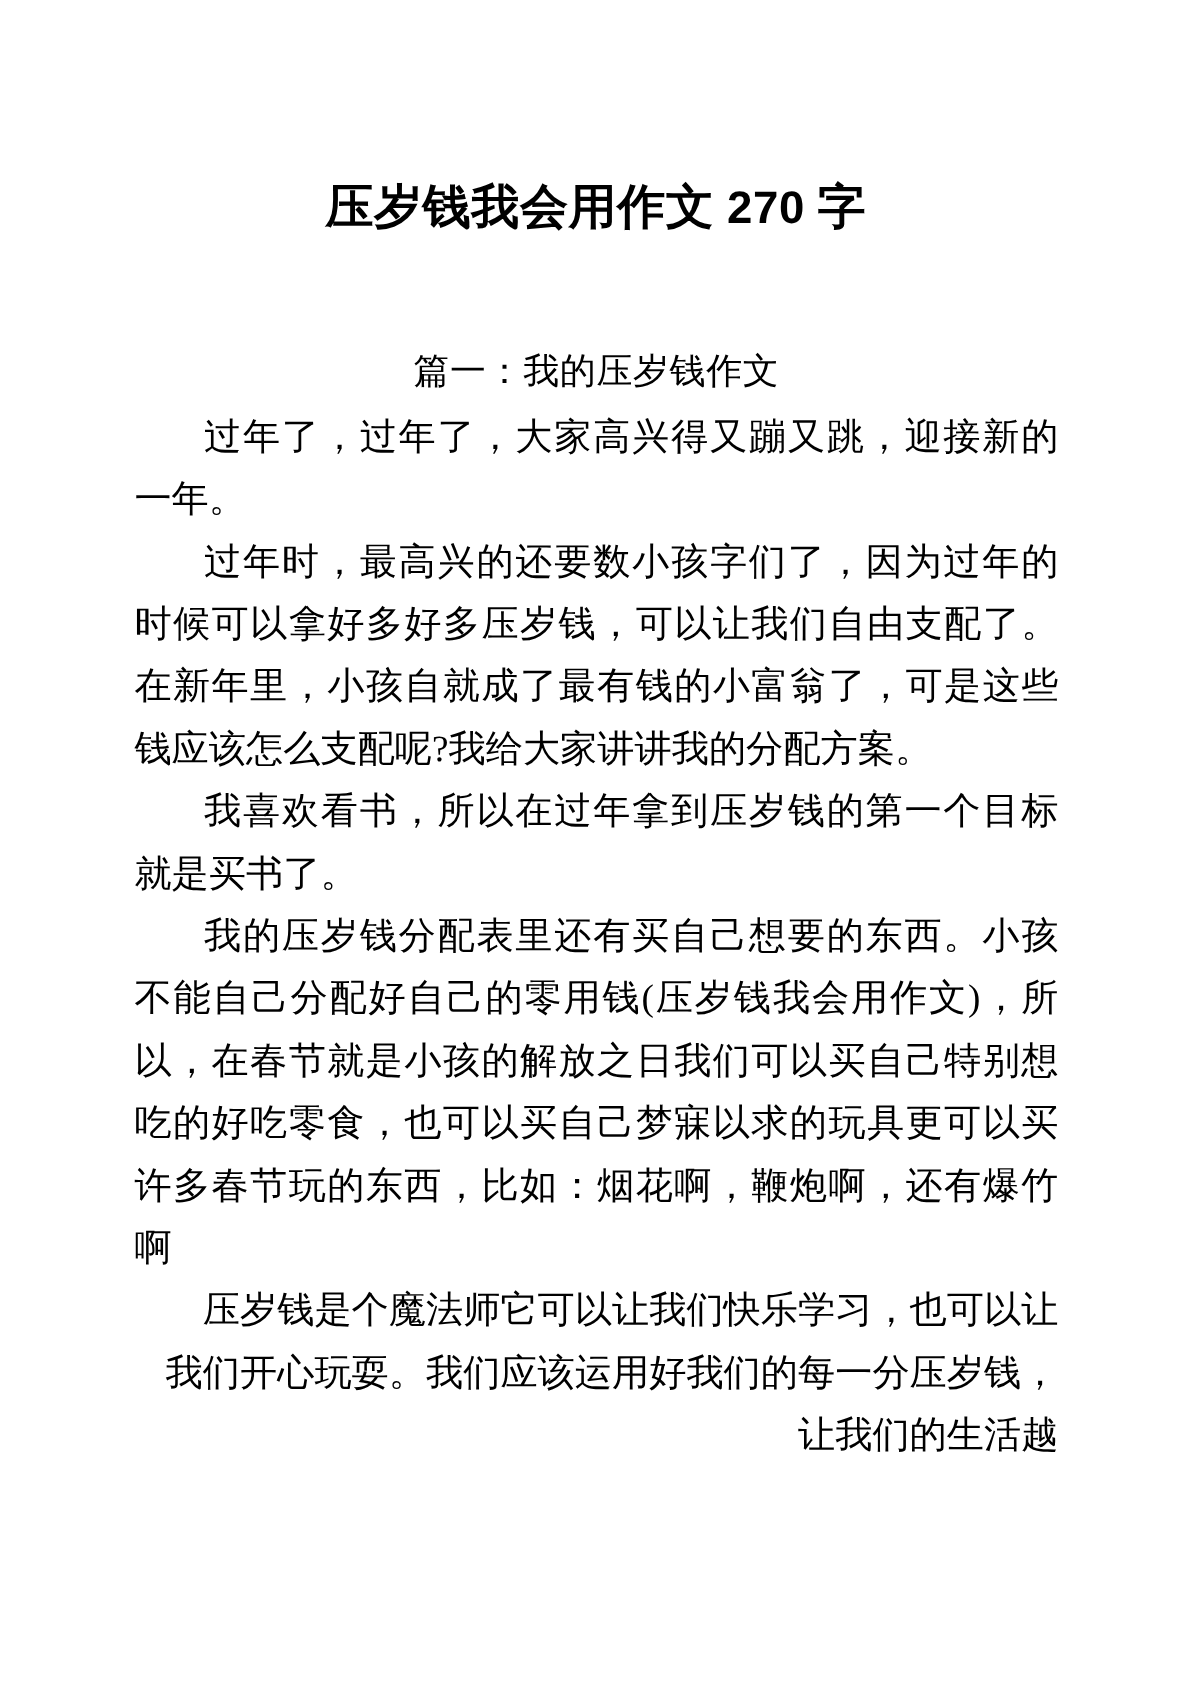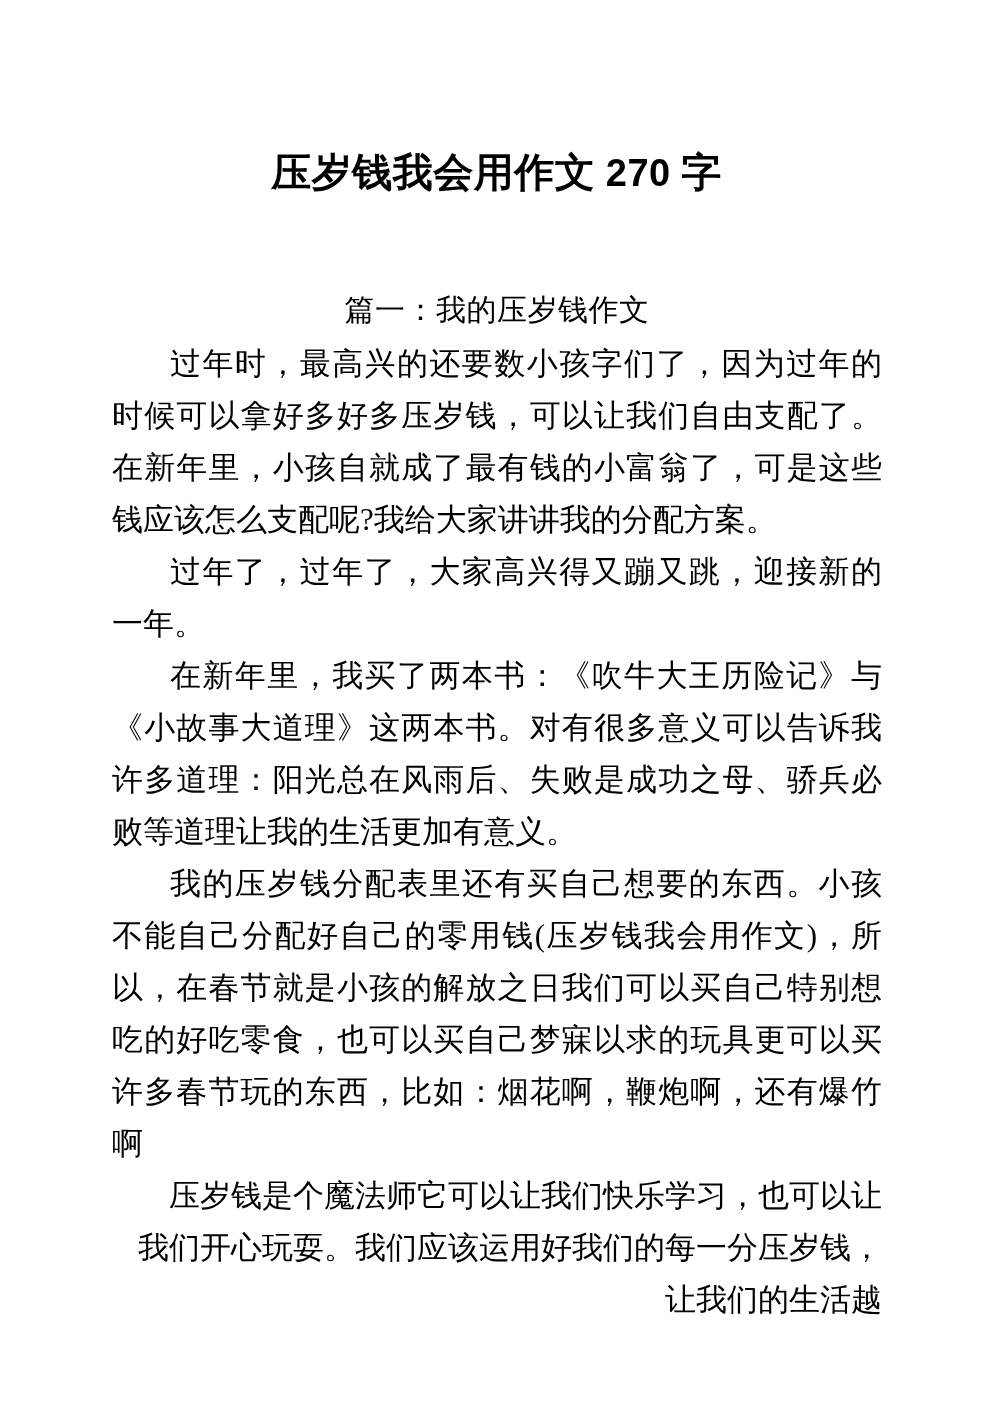--- a/index.html
+++ b/index.html
@@ -71,21 +71,21 @@
 <body>
 
 <div class="page">
 
   <h1 class="doc-title"><span>压岁钱我会用作文 </span><span class="num">270</span><span> 字</span></h1>
 
   <div class="body-block">
 
     <div class="section-heading">篇一：我的压岁钱作文</div>
 
+    <p class="para">过年了，过年了，大家高兴得又蹦又跳，迎接新的一年。</p>
     <p class="para">过年时，最高兴的还要数小孩字们了，因为过年的时候可以拿好多好多压岁钱，可以让我们自由支配了。在新年里，小孩自就成了最有钱的小富翁了，可是这些钱应该怎么支配呢?我给大家讲讲我的分配方案。</p>
-    <p class="para">过年了，过年了，大家高兴得又蹦又跳，迎接新的一年。</p>
-    <p class="para">在新年里，我买了两本书：《吹牛大王历险记》与《小故事大道理》这两本书。对有很多意义可以告诉我许多道理：阳光总在风雨后、失败是成功之母、骄兵必败等道理让我的生活更加有意义。</p>
+    <p class="para">我喜欢看书，所以在过年拿到压岁钱的第一个目标就是买书了。</p>
     <p class="para">我的压岁钱分配表里还有买自己想要的东西。小孩不能自己分配好自己的零用钱(压岁钱我会用作文)，所以，在春节就是小孩的解放之日我们可以买自己特别想吃的好吃零食，也可以买自己梦寐以求的玩具更可以买许多春节玩的东西，比如：烟花啊，鞭炮啊，还有爆竹啊</p>
     <p class="para indent-sm last">压岁钱是个魔法师它可以让我们快乐学习，也可以让我们开心玩耍。我们应该运用好我们的每一分压岁钱，让我们的生活越</p>
 
   </div>
 
 </div>
 
 </body></html>

